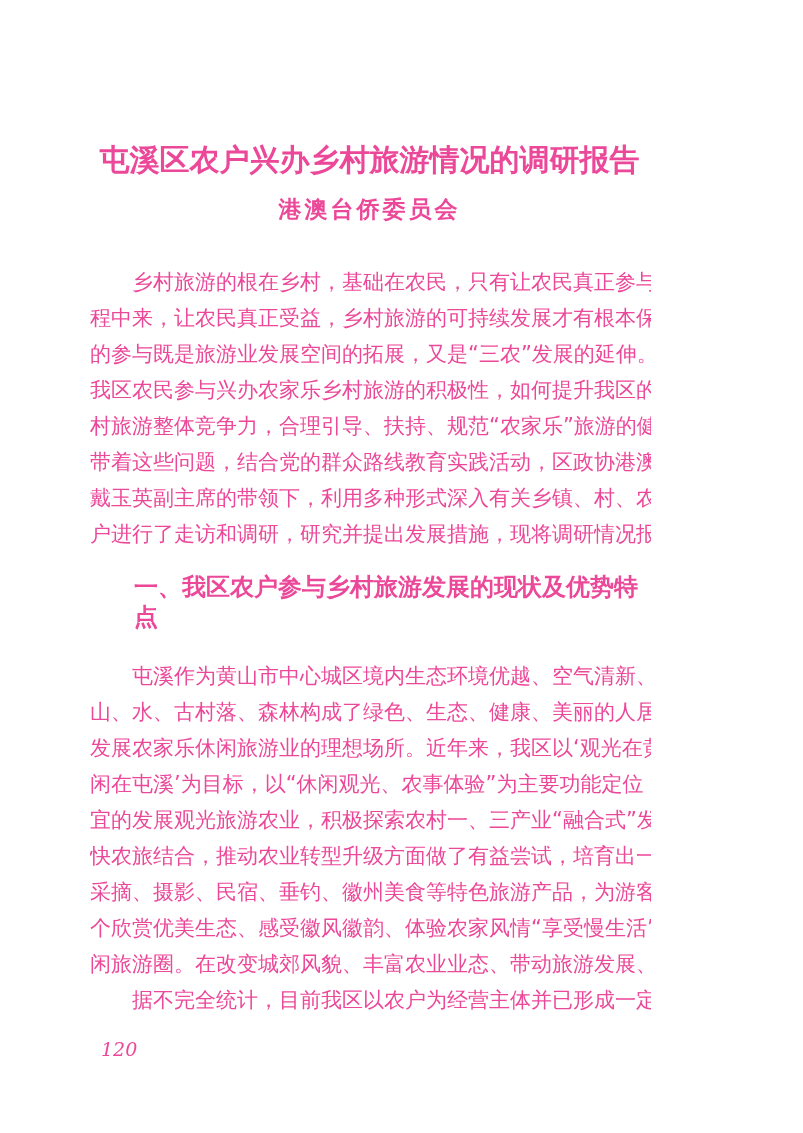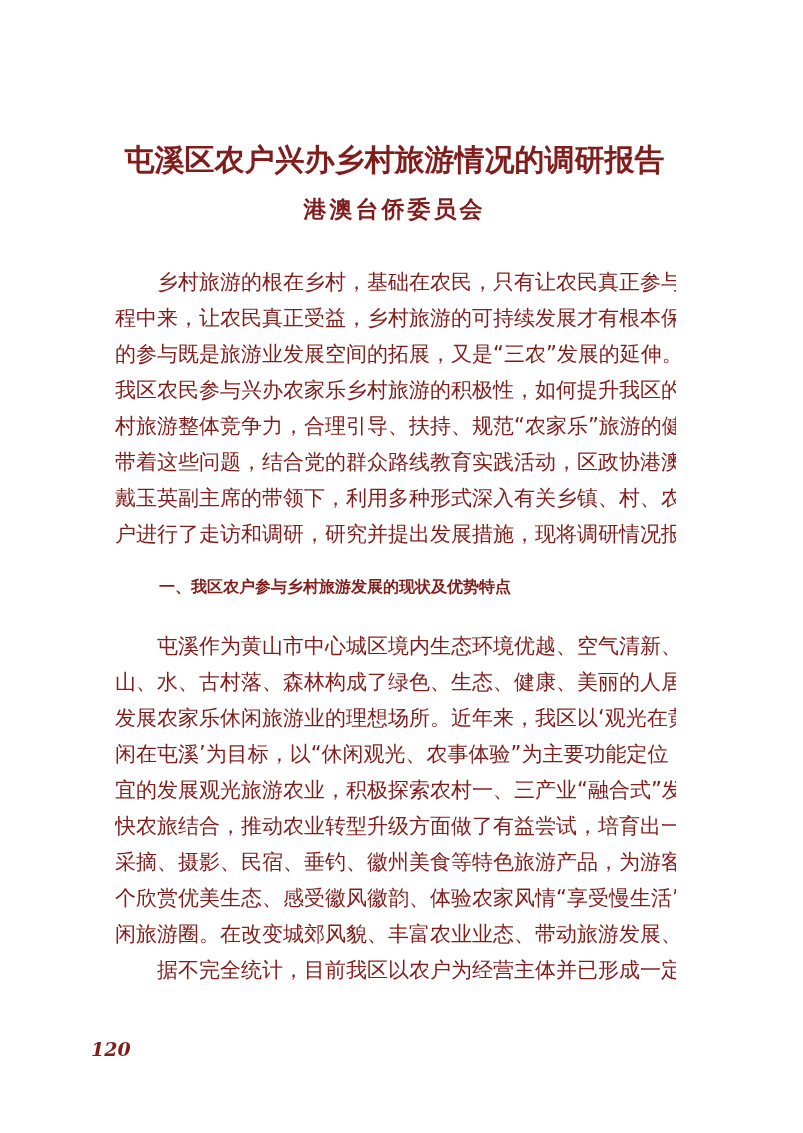--- a/index.html
+++ b/index.html
@@ -7,22 +7,21 @@
     padding: 0;
     background: #ffffff;
   }
   .page {
     position: relative;
     width: 739px;
     height: 1133px;
     background: #ffffff;
     overflow: hidden;
     font-family: "DejaVu Sans", sans-serif;
-    color: #7f1d1d;
-    padding-left: 25px;
+    color: #ec4899;
   }
   .doc-title {
     margin-top: 140px;
     text-align: center;
     font-size: 30px;
     font-weight: bold;
     letter-spacing: 0px;
     line-height: 40px;
   }
   .doc-subtitle {
@@ -54,32 +53,32 @@
   }
   .line.short {
     text-align: left;
     text-align-last: left;
     white-space: normal;
   }
   .section-heading {
     margin-top: 20px;
     margin-bottom: 26px;
     padding-left: 44px;
-    font-size: 16px;
+    font-size: 24px;
     font-weight: bold;
     line-height: 30px;
     letter-spacing: 0px;
   }
   .page-number {
     position: absolute;
-    left: 91px;
+    left: 101px;
     top: 1038px;
     font-family: "DejaVu Serif", serif;
     font-style: italic;
-    font-weight: bold;
+    font-weight: normal;
     font-size: 19px;
   }
 </style>
 </head>
 <body>
 
 <div class="page">
 
   <div class="doc-title">屯溪区农户兴办乡村旅游情况的调研报告</div>
   <div class="doc-subtitle">港澳台侨委员会</div>

